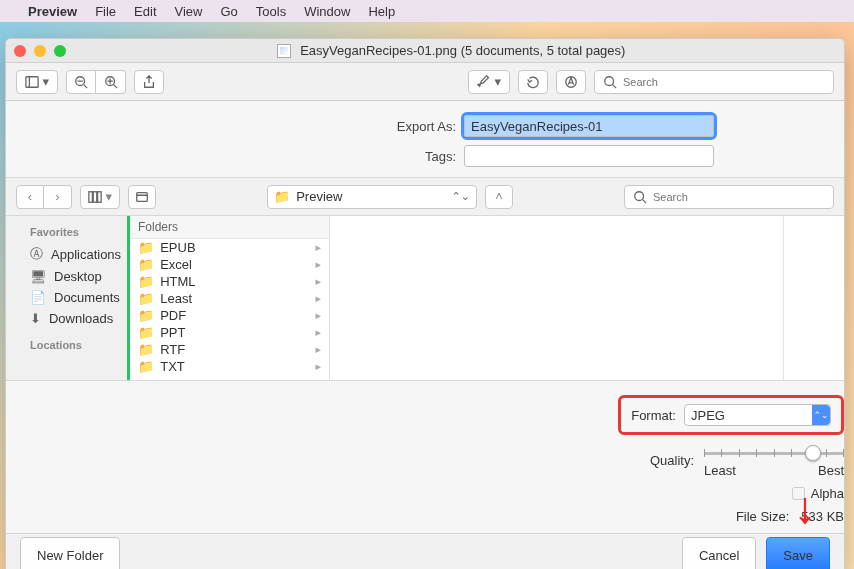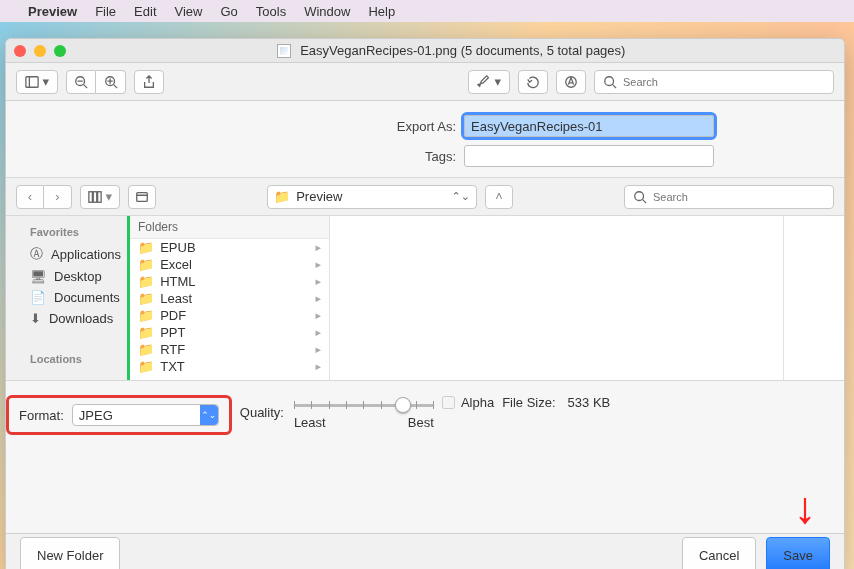--- a/index.html
+++ b/index.html
@@ -38,21 +38,21 @@
 .columns{display:flex;height:165px;border-bottom:1px solid #d8d8d8;background:#fff}
 .sidebar{width:124px;background:#f0f0f0;border-right:3px solid #22c55e;padding:6px 12px;overflow:hidden}
 .sb-head{font-size:11px;color:#888;font-weight:600;padding:4px 12px}
 .sb-item{display:flex;align-items:center;gap:8px;padding:3px 12px;color:#444}
 .sb-item .ic{width:16px;text-align:center;color:#666}
 .col{width:200px;border-right:1px solid #e2e2e2;overflow:auto}
 .col-head{font-size:12px;color:#666;padding:4px 8px;background:#f6f6f6;border-bottom:1px solid #e8e8e8}
 .col-item{display:flex;align-items:center;gap:6px;padding:1px 8px}
 .col-item .fldr{color:#4aa3ff}
 .col-item .chev{margin-left:auto;color:#aaa;font-size:11px}
-.options{padding:14px 0;display:flex;flex-direction:row;align-items:flex-start;gap:8px}
+.options{padding:14px 0;display:flex;flex-direction:column;align-items:flex-end;gap:8px}
 .format-row{display:flex;align-items:center;gap:8px;border:3px solid #e53935;border-radius:6px;padding:6px 10px}
 .format-row label{color:#333}
 .select{width:147px;height:22px;border:1px solid #bfbfbf;border-radius:4px;background:#fff;display:flex;align-items:center;padding:0 6px;position:relative}
 .select .sel-arrows{position:absolute;right:0;top:0;bottom:0;width:18px;background:#4a90ff;border-radius:0 4px 4px 0;display:flex;align-items:center;justify-content:center;color:#fff;font-size:9px}
 .quality-row{display:flex;align-items:center;gap:10px}
 .slider{width:140px;height:20px;position:relative}
 .slider-track{position:absolute;top:9px;left:0;right:0;height:3px;background:#bbb;border-radius:2px}
 .slider-ticks{position:absolute;top:6px;left:0;right:0;display:flex;justify-content:space-between}
 .slider-ticks span{width:1px;height:8px;background:#999}
 .slider-thumb{position:absolute;top:2px;left:72%;width:16px;height:16px;background:#fff;border:1px solid #aaa;border-radius:50%;box-shadow:0 1px 2px rgba(0,0,0,.3)}
@@ -204,21 +204,21 @@
             <span>Desktop</span>
           </div>
         <div class="sb-item">
             <span class="ic">📄</span>
             <span>Documents</span>
           </div>
         <div class="sb-item">
             <span class="ic">⬇</span>
             <span>Downloads</span>
           </div>
-        <div class="sb-head" style="margin-top:20px">Locations</div>
+        <div class="sb-head" style="margin-top:6px">Locations</div>
       </div>
       <div class="col">
         <div class="col-head">Folders</div>
         <div id="folder-list">
             <div class="col-item">
               <span class="fldr">📁</span>
               <span>EPUB</span>
               <span class="chev">▸</span>
             </div>
             <div class="col-item">

